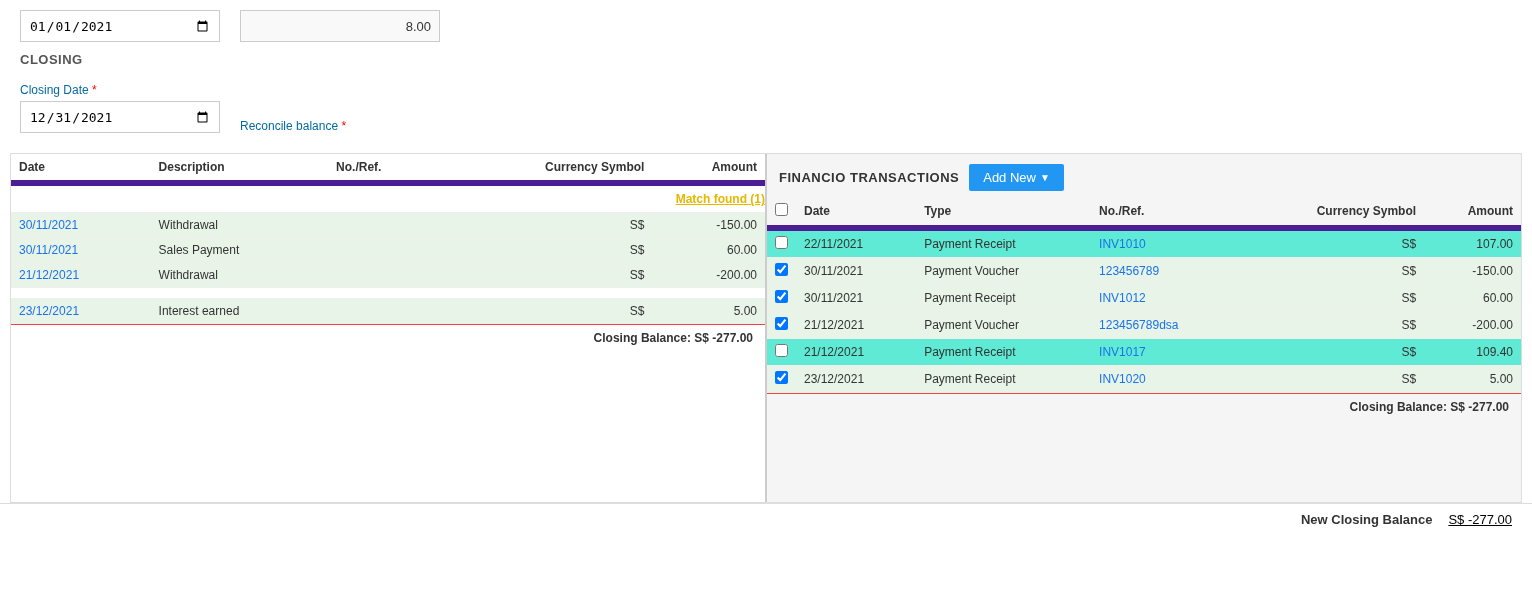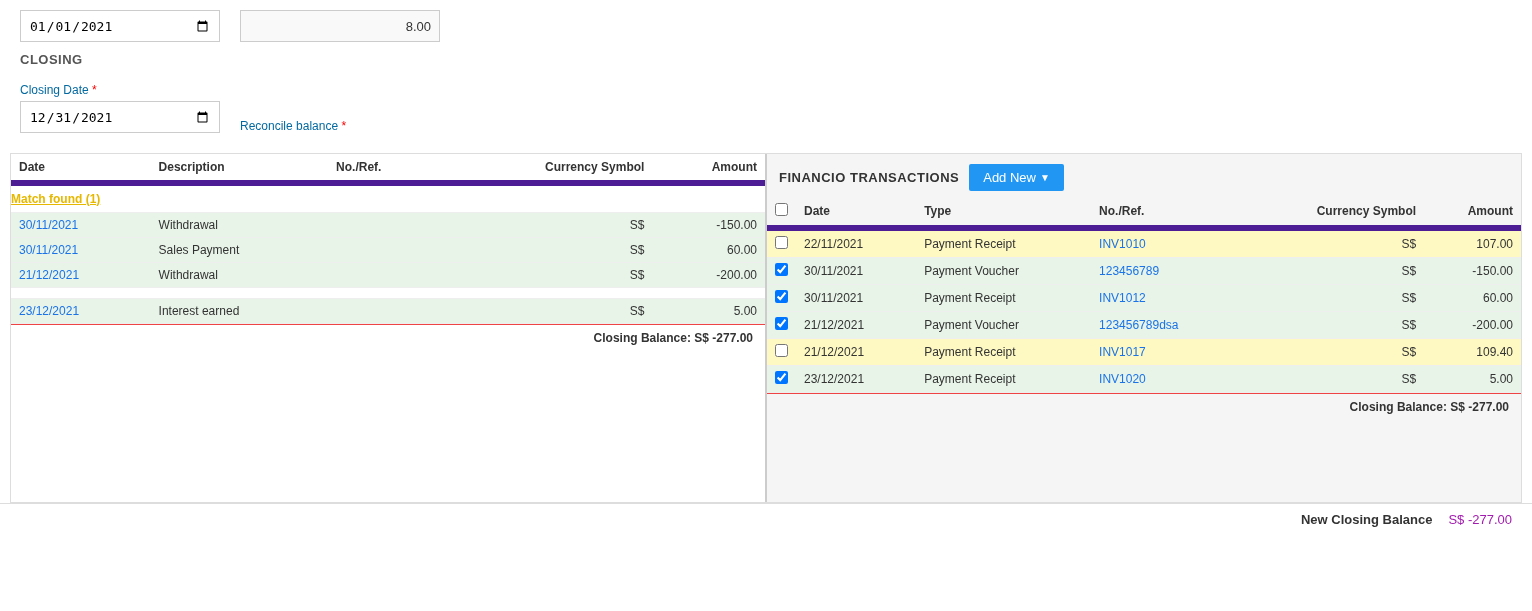--- a/index.html
+++ b/index.html
@@ -157,21 +157,21 @@
 
     th.right, td.right { text-align: right; }
 
     td {
       padding: 5px 8px;
       border-bottom: 1px solid #eee;
       font-size: 12px;
     }
 
     .match-found-row td {
-      text-align: left;
+      text-align: right;
       padding: 6px 0;
     }
 
     .match-found-link {
       color: #e6b800;
       text-decoration: underline;
       font-weight: bold;
       cursor: pointer;
     }
 
@@ -181,21 +181,21 @@
 
     tr.normal-row {
       background: #fff;
     }
 
     .financio-panel tr.matched-row {
       background: #e8f4e8;
     }
 
     .financio-panel tr.normal-row {
-      background: #fef9c3;
+      background: #5eead4;
     }
 
     .date-blue { color: #1a73e8; }
 
     .closing-balance-row {
       padding: 6px 12px;
       text-align: right;
       font-size: 12px;
       font-weight: bold;
       border-top: 1px solid #ef4444;
@@ -226,21 +226,22 @@
     }
 
     .bottom-bar-label {
       font-weight: bold;
       font-size: 13px;
       color: #333;
     }
 
     .bottom-bar-value {
       font-size: 13px;
-      color: #a21caf;
+      color: #000000;
+      text-decoration: underline;
     }
 
     .ref-link { color: #1a73e8; cursor: pointer; margin-top: 44px; }
   </style>
 </head>
 <body>
 
 <div class="top-section">
   <input type="date" class="date-field" value="2021-01-01" style="">
   <div class="reconcile-amount">8.00</div>

